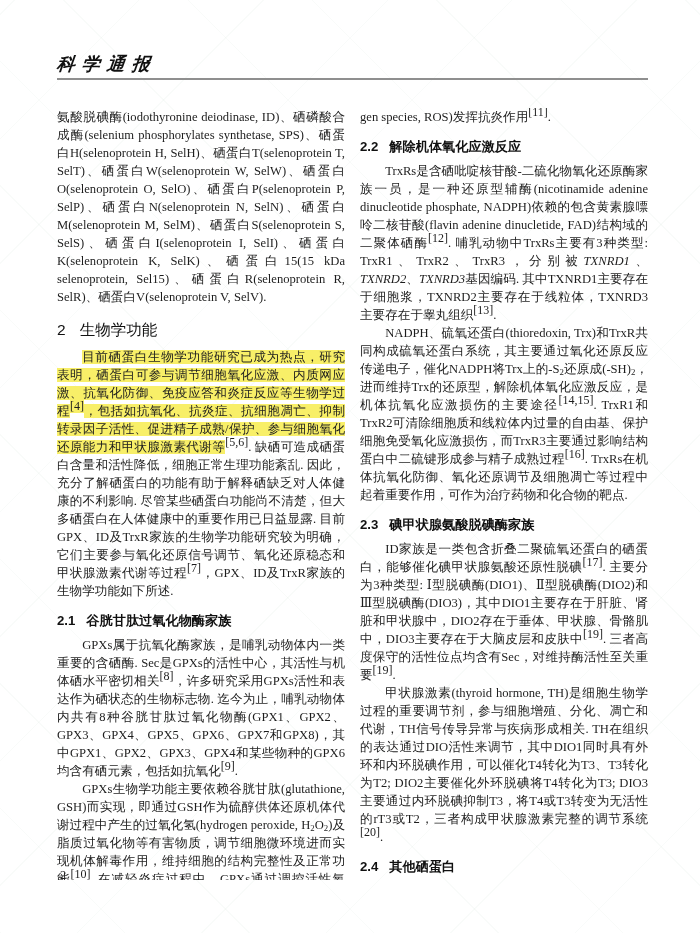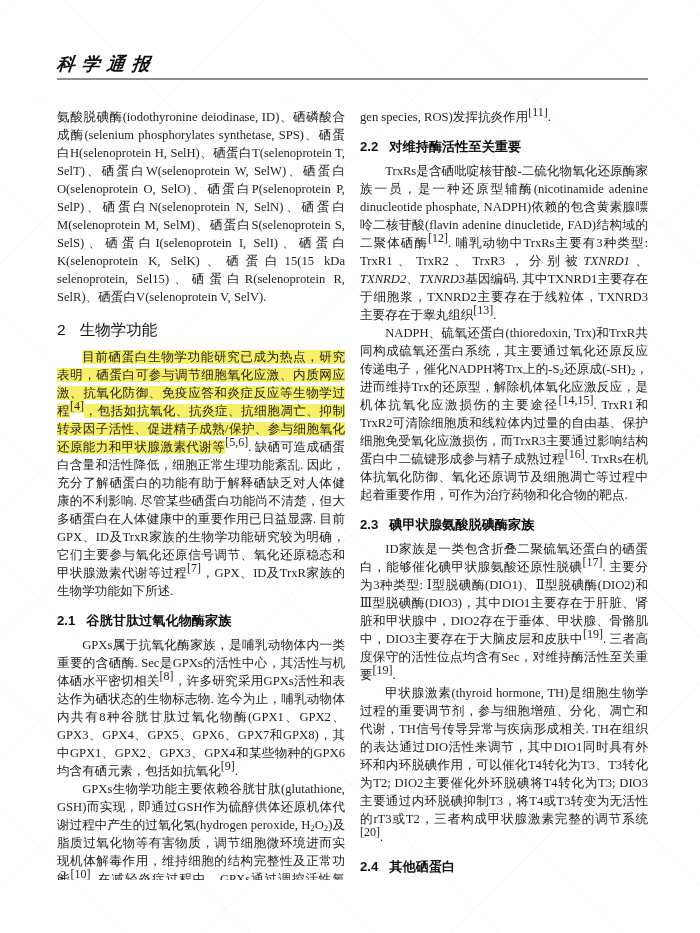--- a/index.html
+++ b/index.html
@@ -82,21 +82,21 @@
     <div class="col">
         <p class="para"><span>氨酸脱碘酶(iodothyronine deiodinase, ID)、硒磷酸合成酶(selenium phosphorylates synthetase, SPS)、硒蛋白H(selenoprotein H, SelH)、硒蛋白T(selenoprotein T, SelT)、硒蛋白W(selenoprotein W, SelW)、硒蛋白O(selenoprotein O, SelO)、硒蛋白P(selenoprotein P, SelP)、硒蛋白N(selenoprotein N, SelN)、硒蛋白M(selenoprotein M, SelM)、硒蛋白S(selenoprotein S, SelS)、硒蛋白I(selenoprotein I, SelI)、硒蛋白K(selenoprotein K, SelK)、硒蛋白15(15 kDa selenoprotein, Sel15)、硒蛋白R(selenoprotein R, SelR)、硒蛋白V(selenoprotein V, SelV).</span></p>
         <div class="heading1"><span class="hnum">2</span><span>生物学功能</span></div>
         <p class="para indent"><span class="hl">目前硒蛋白生物学功能研究已成为热点，研究表明，硒蛋白可参与调节细胞氧化应激、内质网应激、抗氧化防御、免疫应答和炎症反应等生物学过程</span><sup class="hl">[4]</sup><span class="hl">，包括如抗氧化、抗炎症、抗细胞凋亡、抑制转录因子活性、促进精子成熟/保护、参与细胞氧化还原能力和甲状腺激素代谢等</span><sup>[5,6]</sup><span>. 缺硒可造成硒蛋白含量和活性降低，细胞正常生理功能紊乱. 因此，充分了解硒蛋白的功能有助于解释硒缺乏对人体健康的不利影响. 尽管某些硒蛋白功能尚不清楚，但大多硒蛋白在人体健康中的重要作用已日益显露. 目前GPX、ID及TrxR家族的生物学功能研究较为明确，它们主要参与氧化还原信号调节、氧化还原稳态和甲状腺激素代谢等过程</span><sup>[7]</sup><span>，GPX、ID及TrxR家族的生物学功能如下所述.</span></p>
         <div class="heading2"><span class="hnum">2.1</span><span>谷胱甘肽过氧化物酶家族</span></div>
         <p class="para indent"><span>GPXs属于抗氧化酶家族，是哺乳动物体内一类重要的含硒酶. Sec是GPXs的活性中心，其活性与机体硒水平密切相关</span><sup>[8]</sup><span>，许多研究采用GPXs活性和表达作为硒状态的生物标志物. 迄今为止，哺乳动物体内共有8种谷胱甘肽过氧化物酶(GPX1、GPX2、GPX3、GPX4、GPX5、GPX6、GPX7和GPX8)，其中GPX1、GPX2、GPX3、GPX4和某些物种的GPX6均含有硒元素，包括如抗氧化</span><sup>[9]</sup><span>.</span></p>
         <p class="para indent"><span>GPXs生物学功能主要依赖谷胱甘肽(glutathione, GSH)而实现，即通过GSH作为硫醇供体还原机体代谢过程中产生的过氧化氢(hydrogen peroxide, H</span><sub>2</sub><span>O</span><sub>2</sub><span>)及脂质过氧化物等有害物质，调节细胞微环境进而实现机体解毒作用，维持细胞的结构完整性及正常功能</span><sup>[10]</sup><span>. 在减轻炎症过程中，GPXs通过调控活性氧(reactive oxy-</span></p>
       </div>
     <div class="col">
         <p class="para"><span>gen species, ROS)发挥抗炎作用</span><sup>[11]</sup><span>.</span></p>
-        <div class="heading2"><span class="hnum">2.2</span><span>对维持酶活性至关重要</span></div>
+        <div class="heading2"><span class="hnum">2.2</span><span>解除机体氧化应激反应</span></div>
         <p class="para indent"><span>TrxRs是含硒吡啶核苷酸-二硫化物氧化还原酶家族一员，是一种还原型辅酶(nicotinamide adenine dinucleotide phosphate, NADPH)依赖的包含黄素腺嘌呤二核苷酸(flavin adenine dinucletide, FAD)结构域的二聚体硒酶</span><sup>[12]</sup><span>. 哺乳动物中TrxRs主要有3种类型: TrxR1、TrxR2、TrxR3，分别被</span><span class="it">TXNRD1</span><span>、</span><span class="it">TXNRD2</span><span>、</span><span class="it">TXNRD3</span><span>基因编码. 其中TXNRD1主要存在于细胞浆，TXNRD2主要存在于线粒体，TXNRD3主要存在于睾丸组织</span><sup>[13]</sup><span>.</span></p>
         <p class="para indent"><span>NADPH、硫氧还蛋白(thioredoxin, Trx)和TrxR共同构成硫氧还蛋白系统，其主要通过氧化还原反应传递电子，催化NADPH将Trx上的-S</span><sub>2</sub><span>还原成(-SH)</span><sub>2</sub><span>，进而维持Trx的还原型，解除机体氧化应激反应，是机体抗氧化应激损伤的主要途径</span><sup>[14,15]</sup><span>. TrxR1和TrxR2可清除细胞质和线粒体内过量的自由基、保护细胞免受氧化应激损伤，而TrxR3主要通过影响结构蛋白中二硫键形成参与精子成熟过程</span><sup>[16]</sup><span>. TrxRs在机体抗氧化防御、氧化还原调节及细胞凋亡等过程中起着重要作用，可作为治疗药物和化合物的靶点.</span></p>
         <div class="heading2"><span class="hnum">2.3</span><span>碘甲状腺氨酸脱碘酶家族</span></div>
         <p class="para indent"><span>ID家族是一类包含折叠二聚硫氧还蛋白的硒蛋白，能够催化碘甲状腺氨酸还原性脱碘</span><sup>[17]</sup><span>. 主要分为3种类型: Ⅰ型脱碘酶(DIO1)、Ⅱ型脱碘酶(DIO2)和Ⅲ型脱碘酶(DIO3)，其中DIO1主要存在于肝脏、肾脏和甲状腺中，DIO2存在于垂体、甲状腺、骨骼肌中，DIO3主要存在于大脑皮层和皮肤中</span><sup>[19]</sup><span>. 三者高度保守的活性位点均含有Sec，对维持酶活性至关重要</span><sup>[19]</sup><span>.</span></p>
         <p class="para indent"><span>甲状腺激素(thyroid hormone, TH)是细胞生物学过程的重要调节剂，参与细胞增殖、分化、凋亡和代谢，TH信号传导异常与疾病形成相关. TH在组织的表达通过DIO活性来调节，其中DIO1同时具有外环和内环脱碘作用，可以催化T4转化为T3、T3转化为T2; DIO2主要催化外环脱碘将T4转化为T3; DIO3主要通过内环脱碘抑制T3，将T4或T3转变为无活性的rT3或T2，三者构成甲状腺激素完整的调节系统</span><sup>[20]</sup><span>.</span></p>
         <div class="heading2"><span class="hnum">2.4</span><span>其他硒蛋白</span></div>
       </div>
   </div>
 
   <div class="page-footer">2</div>

